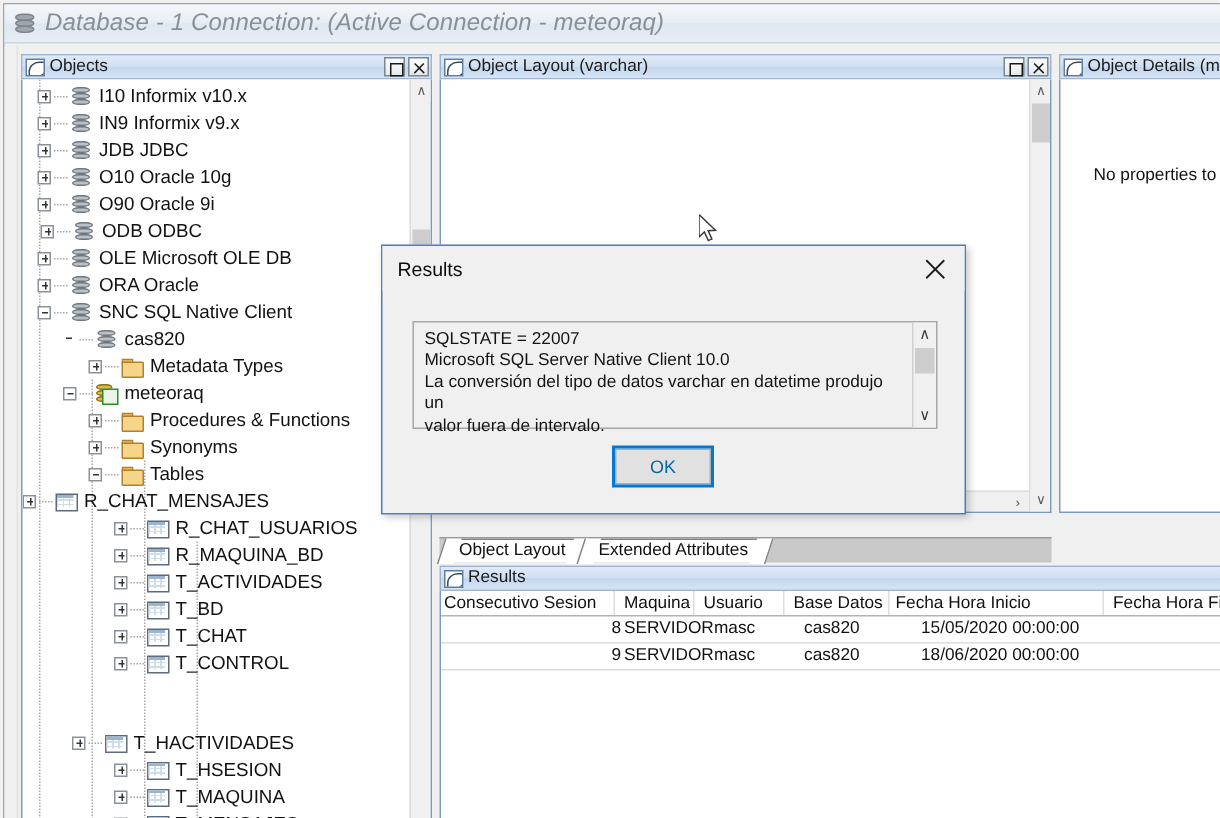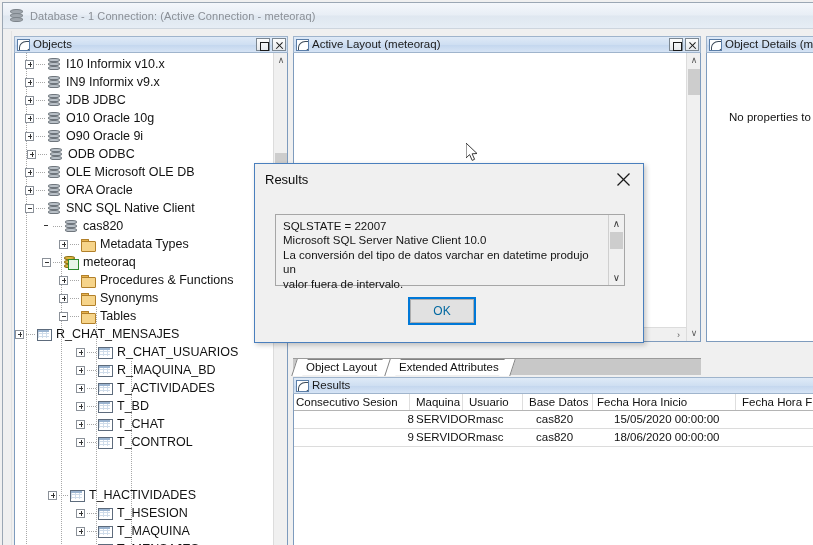--- a/index.html
+++ b/index.html
@@ -24,25 +24,26 @@
     border-right: none; border-bottom: none;
   }
   .mdi-titlebar {
     height: 26px;
     background: linear-gradient(to bottom, #f4f7fb 0%, #e8eef5 48%, #dfe7f0 52%, #e6edf5 100%);
     display: flex; align-items: center;
     padding-left: 7px;
     border-bottom: 1px solid #cdd5de;
   }
   .mdi-title-text {
-    font-size: 11px;
+    font-size: 16px;
     color: #8a8f96;
     margin-left: 7px;
     letter-spacing: .1px;
     white-space: nowrap;
+    font-style: italic;
   }
   .db-glyph {
     width: 13px; height: 14px;
     position: relative; flex: none;
   }
   .db-glyph i {
     position: absolute; left: 0; width: 13px; height: 5px;
     border-radius: 50% / 60%;
     background: #9fa6ad;
     border: 1px solid #7d848b;
@@ -627,21 +628,21 @@
           <div class="arrow up">∧</div>
           <div class="thumb" style="top:100px; height:36px;"></div>
         </div>
       </div>
     </div>
 
     <div class="panel" style="left:290px; top:33px; width:408px; height:306px;">
 
       <div class="panel-header">
         <span class="pane-icon"></span>
-        <span class="ph-title">Active Layout (meteoraq)</span>
+        <span class="ph-title">Object Layout (varchar)</span>
         <span class="hdr-btn restore"></span>
         <span class="hdr-btn close"></span>
       </div>
 
       <div class="panel-body">
         <div class="vscroll">
           <div class="arrow up">∧</div>
           <div class="thumb" style="top:16px; height:26px;"></div>
           <div class="arrow down">∨</div>
         </div>

